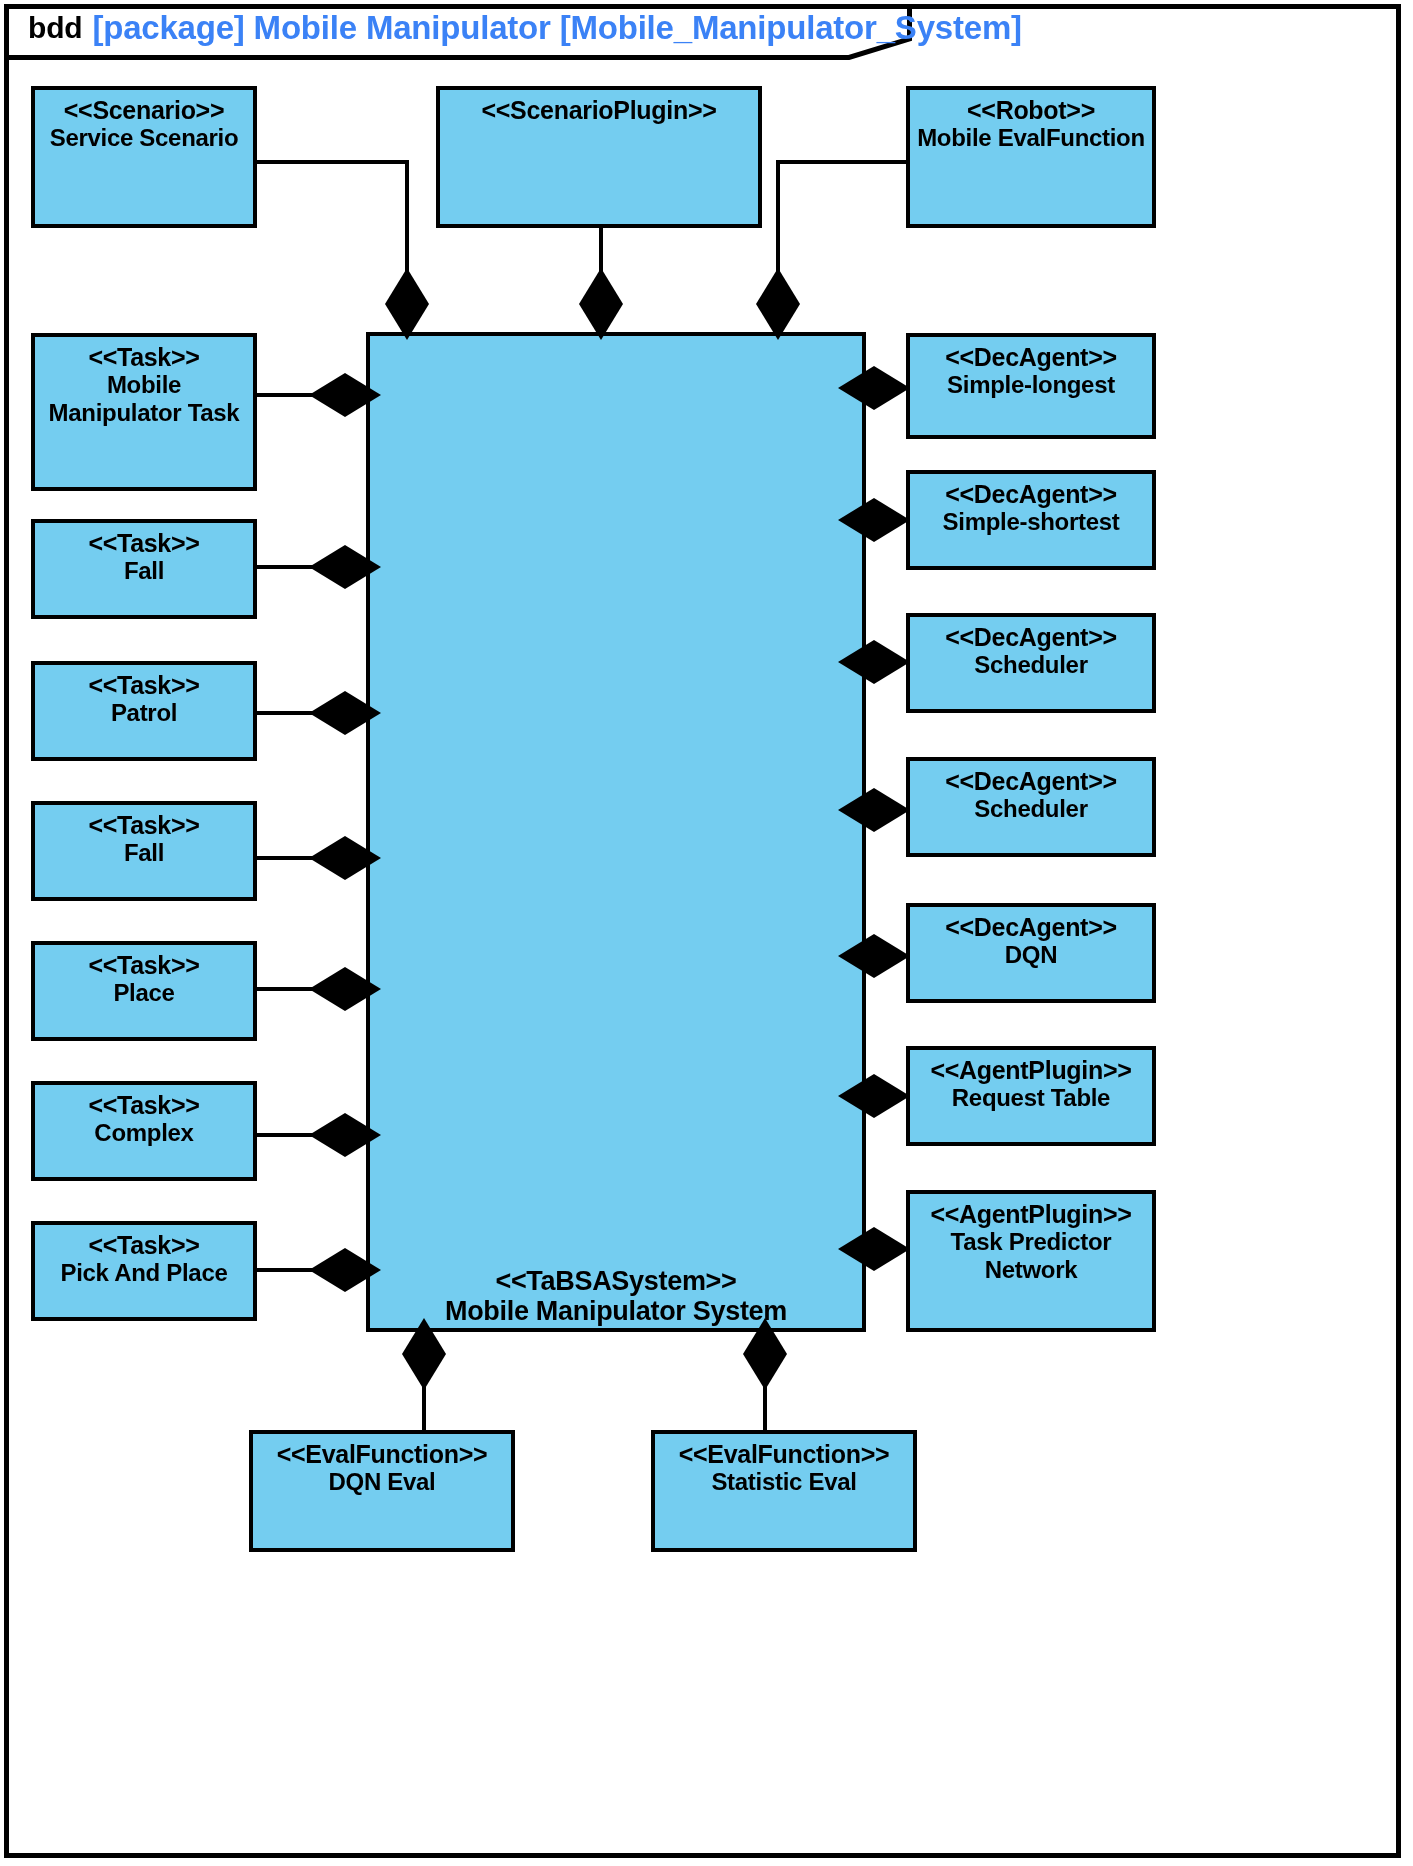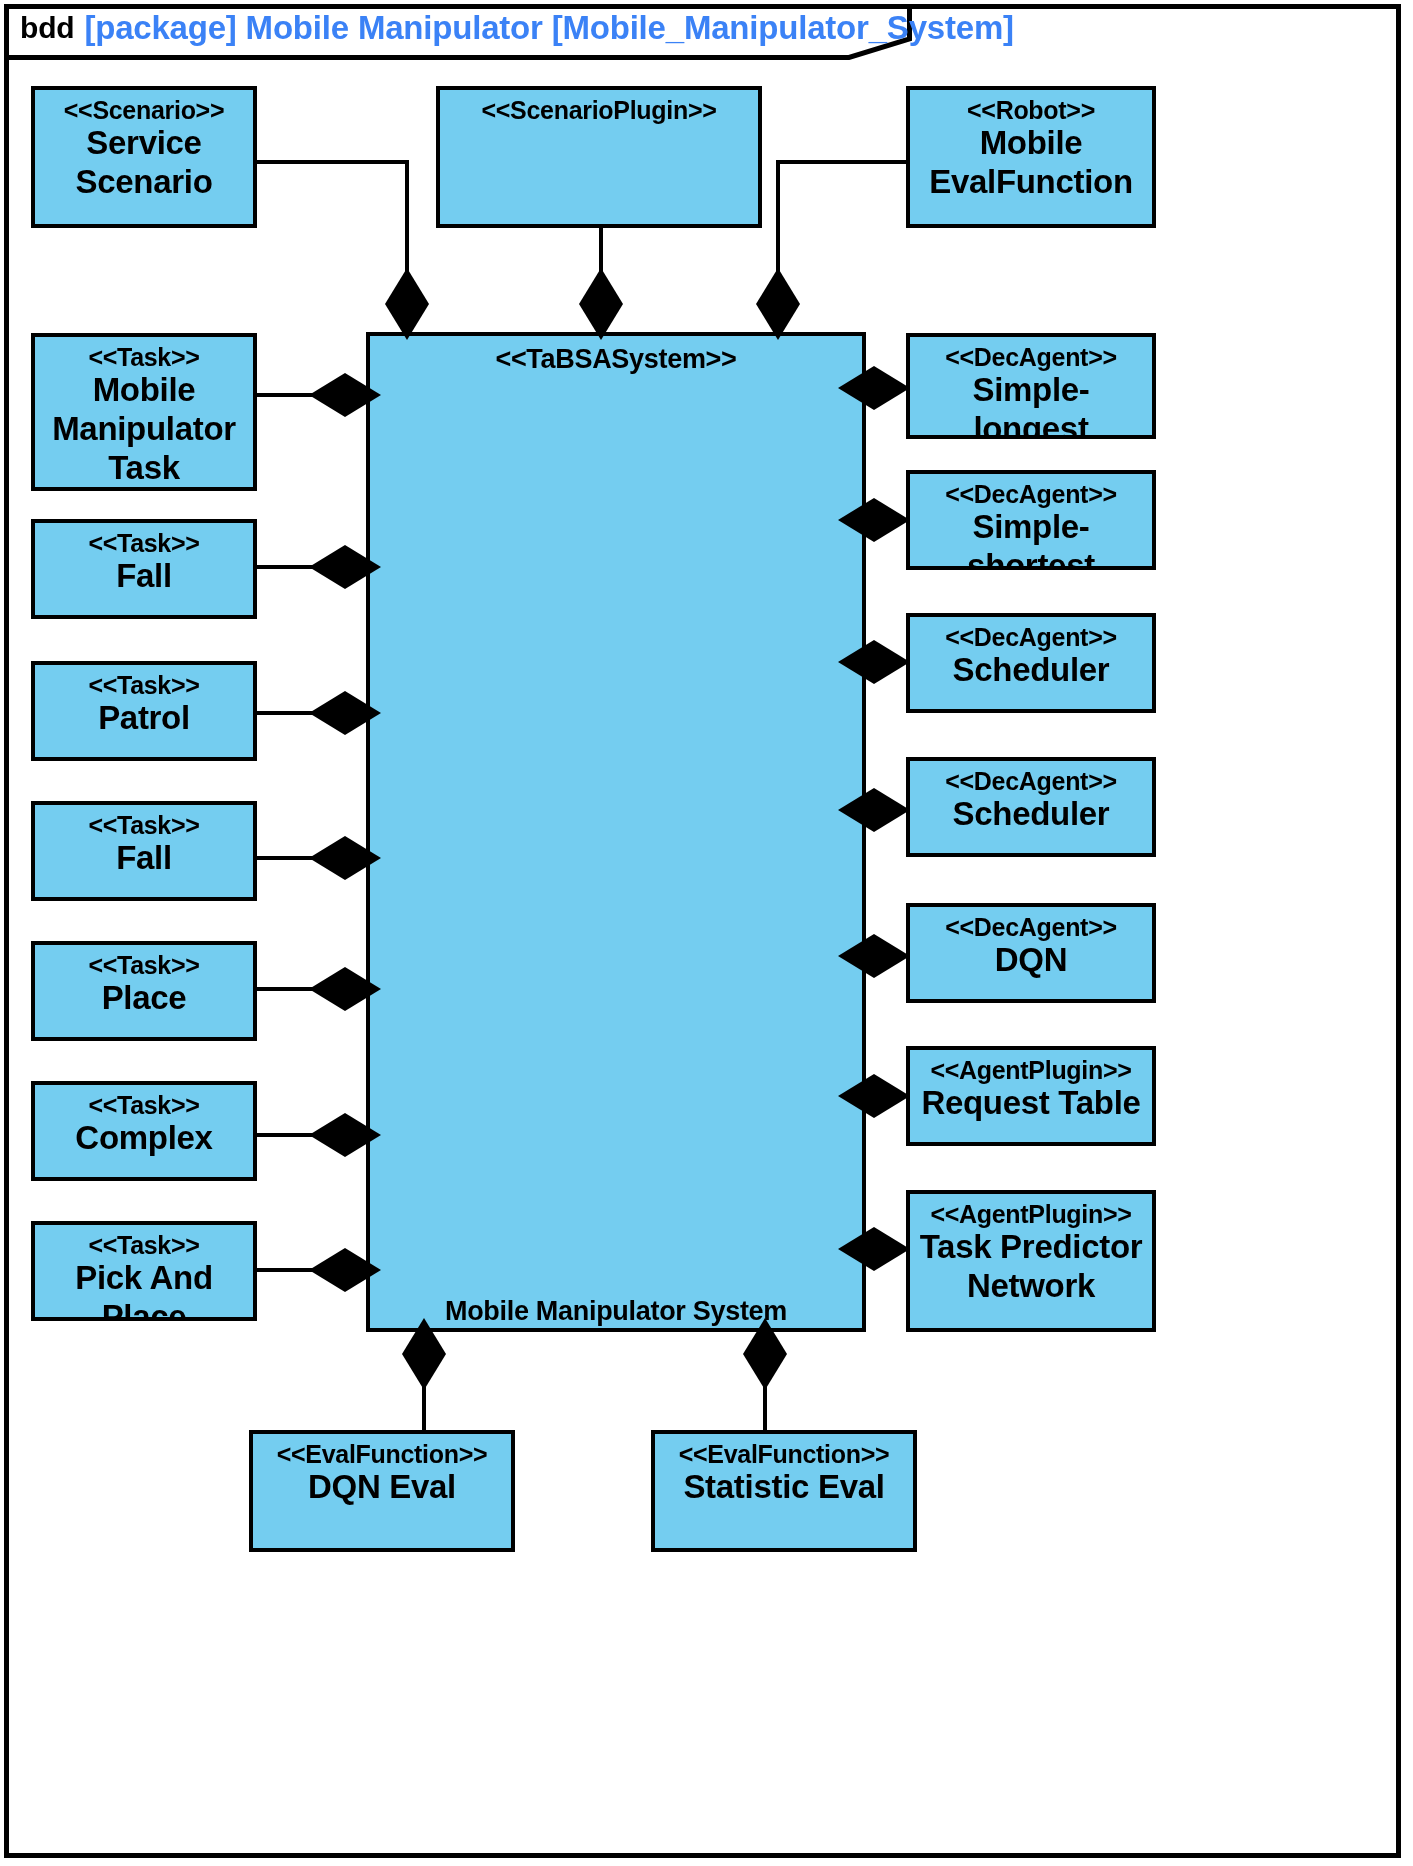--- a/index.html
+++ b/index.html
@@ -49,21 +49,21 @@
     position: absolute;
     left: 4px;
     top: 4px;
     width: 908px;
     height: 56px;
     z-index: 7;
     pointer-events: none;
   }
   .frame-header-text {
     position: absolute;
-    left: 20px;
+    left: 28px;
     top: 0;
     height: 56px;
     display: flex;
     align-items: center;
     gap: 10px;
     z-index: 8;
     white-space: nowrap;
   }
   .frame-kind {
     font-size: 30px;
@@ -95,30 +95,30 @@
   }
   .block .stereo {
     font-size: 25px;
     font-weight: bold;
     color: #000000;
     line-height: 1.12;
     letter-spacing: -0.3px;
     white-space: nowrap;
   }
   .block .bname {
-    font-size: 33px;
+    font-size: 24px;
     font-weight: bold;
     color: #000000;
     line-height: 1.18;
     letter-spacing: -0.3px;
   }
 
   
   .block.central {
-    justify-content: space-between;
+    justify-content: flex-end;
     padding-top: 8px;
   }
   .block.central .stereo { font-size: 27px; }
   .block.central .bname  { font-size: 27px; }
 
   
   .line {
     position: absolute;
     background: #000000;
     z-index: 2;

